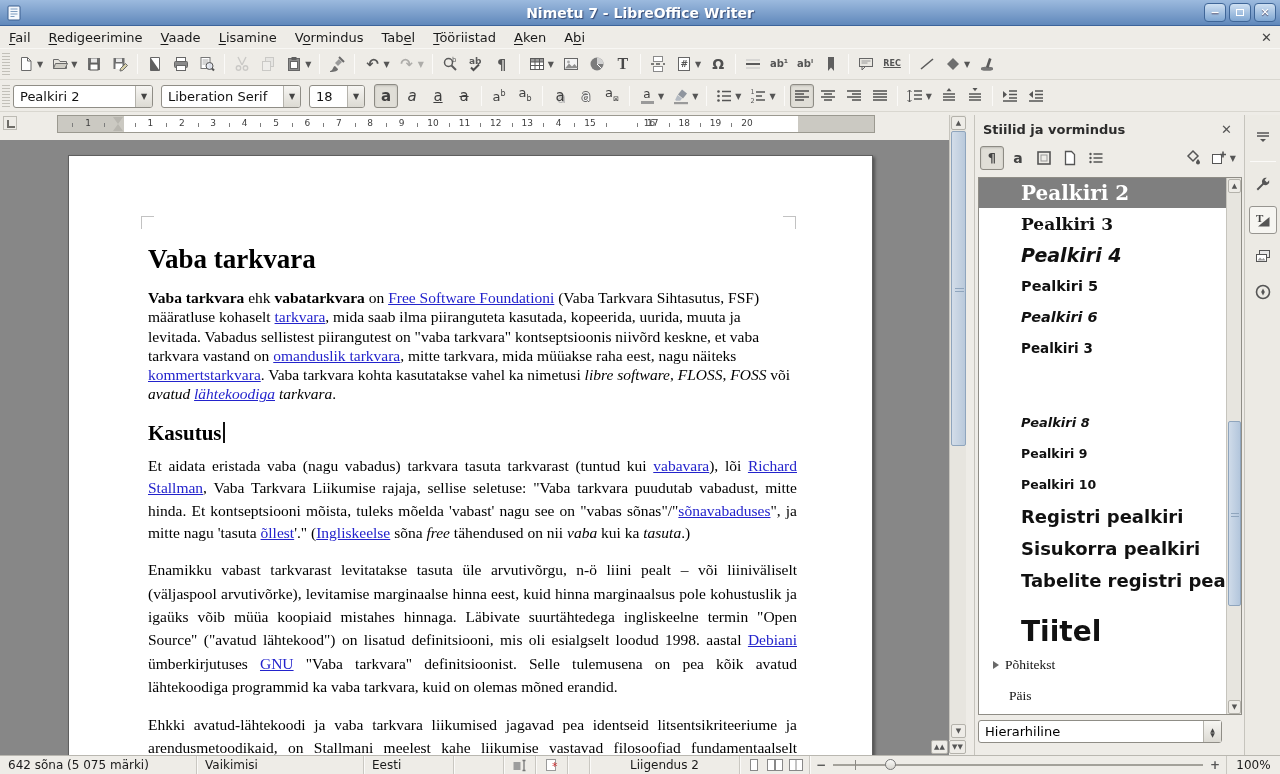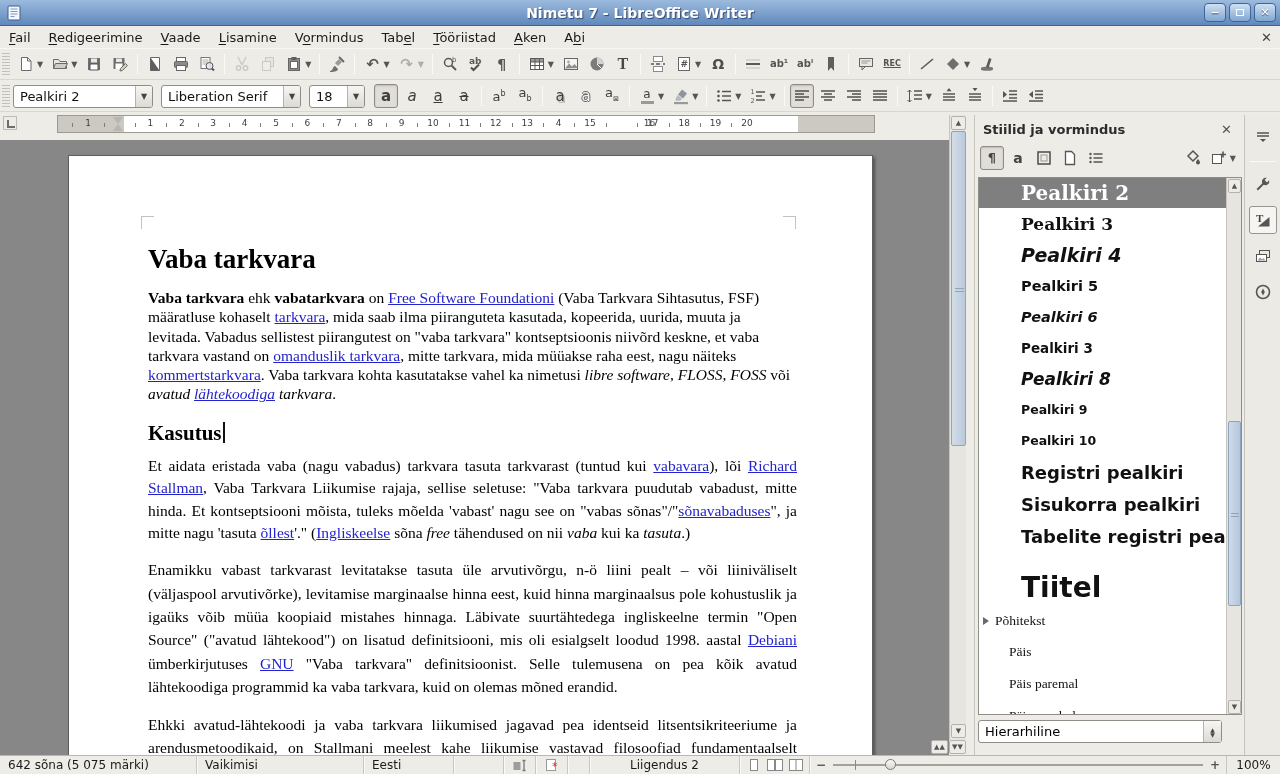--- a/index.html
+++ b/index.html
@@ -104,26 +104,26 @@
   .sp-list{position:absolute;left:3px;top:62px;width:264px;height:538px;background:#fff;
     border:1px solid #8f8d86;overflow:hidden;}
   .sitem{display:flex;align-items:center;padding-left:42px;white-space:nowrap;color:#111;overflow:hidden;}
   .sitem.selected{background:#7f7f7f;color:#fff;}
   .s-h2{font-family:"DejaVu Serif","Liberation Serif",serif;font-weight:bold;font-size:20px;height:30px;}
   .s-h3{font-family:"DejaVu Serif","Liberation Serif",serif;font-weight:bold;font-size:17px;height:31px;}
   .s-h4{font-weight:bold;font-style:italic;font-size:19px;height:31px;}
   .s-h5{font-weight:bold;font-size:14.5px;height:31px;text-align:center;}
   .s-h6{font-weight:bold;font-style:italic;font-size:14.5px;height:31px;}
   .s-h7{font-weight:bold;font-size:13.5px;height:31px;}
-  .s-h8{font-weight:bold;font-style:italic;font-size:17px;height:31px;}
+  .s-h8{font-weight:bold;font-style:italic;font-size:13px;height:31px;margin-top:44px;}
   .s-h9{font-weight:bold;font-size:12.5px;height:31px;}
   .s-h10{font-weight:bold;font-size:12.5px;height:31px;}
   .s-idx,.s-toc,.s-tbl{font-weight:bold;font-size:18px;height:32px;}
   .s-title{font-weight:bold;font-size:28px;height:38px;margin-top:16px;}
-  .s-body{font-family:"Liberation Serif","DejaVu Serif",serif;font-size:13.5px;height:30px;padding-left:18px;}
+  .s-body{font-family:"Liberation Serif","DejaVu Serif",serif;font-size:13.5px;height:30px;padding-left:28px;}
   .s-plain{font-family:"Liberation Serif","DejaVu Serif",serif;font-size:13.5px;height:32px;padding-left:30px;}
   .expander{width:0;height:0;border-top:4px solid transparent;border-bottom:4px solid transparent;
     border-left:6px solid #444;margin:0 6px 0 -14px;opacity:.8;}
   .sp-scroll{position:absolute;right:0;top:0;width:15px;height:100%;background:#e7e5df;
     border-left:1px solid #c6c4bd;}
   .spthumb{position:absolute;left:1px;top:243px;width:13px;height:185px;border-radius:2px;
     background:linear-gradient(90deg,#cfdbe9,#b3c6dc);border:1px solid #8fa5bd;}
   .spthumb .gripl{position:absolute;left:2px;top:50%;margin-top:-3px;width:8px;height:6px;
     background:repeating-linear-gradient(0deg,#8fa5bd 0 1px,transparent 1px 3px);}
   .sp-filter{position:absolute;left:3px;top:605px;width:244px;height:23px;border:1px solid #8f8d86;

